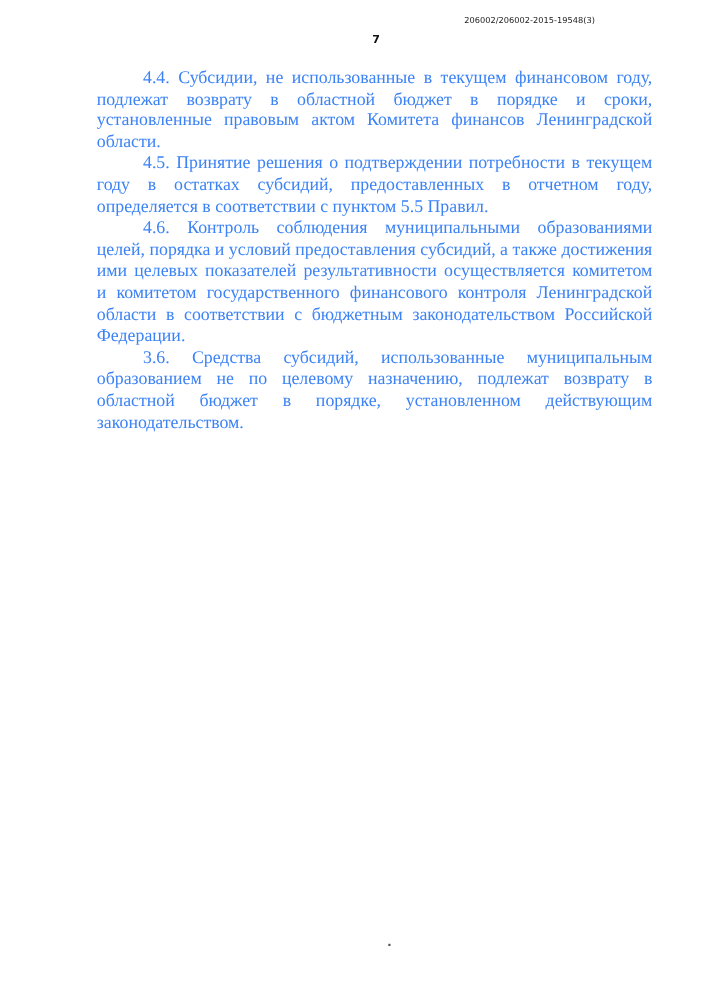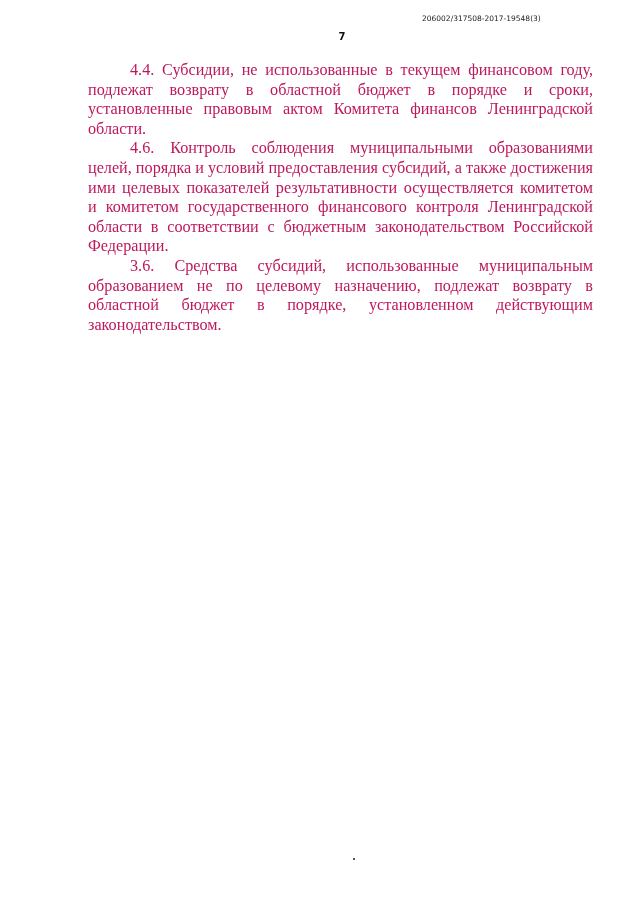--- a/index.html
+++ b/index.html
@@ -40,21 +40,21 @@
     color: #111;
   }
   .body-text {
     position: absolute;
     left: 88px;
     top: 61px;
     width: 505px;
     font-family: "Liberation Serif", serif;
     font-size: 16.2px;
     line-height: 19.6px;
-    color: #be185d;
+    color: #3b82f6;
     text-align: justify;
   }
   .para {
     margin: 0;
     text-indent: 42px;
     text-align: justify;
   }
   .bottom-dot {
     position: absolute;
     left: 353px;
@@ -62,25 +62,26 @@
     width: 2px;
     height: 2px;
     background: #555;
   }
 </style>
 </head>
 <body>
 
 <div class="page">
 
-  <div class="doc-ref">206002/317508-2017-19548(3)</div>
+  <div class="doc-ref">206002/206002-2015-19548(3)</div>
 
   <div class="page-number">7</div>
 
   <div class="body-text">
     <p class="para">4.4. Субсидии, не использованные в текущем финансовом году, подлежат возврату в областной бюджет в порядке и сроки, установленные правовым актом Комитета финансов Ленинградской области.</p>
+    <p class="para">4.5. Принятие решения о подтверждении потребности в текущем году в остатках субсидий, предоставленных в отчетном году, определяется в соответствии с пунктом 5.5 Правил.</p>
     <p class="para">4.6. Контроль соблюдения муниципальными образованиями целей, порядка и условий предоставления субсидий, а также достижения ими целевых показателей результативности осуществляется комитетом и комитетом государственного финансового контроля Ленинградской области в соответствии с бюджетным законодательством Российской Федерации.</p>
     <p class="para">3.6. Средства субсидий, использованные муниципальным образованием не по целевому назначению, подлежат возврату в областной бюджет в порядке, установленном действующим законодательством.</p>
   </div>
 
   <div class="bottom-dot"></div>
 
 </div>
 
 </body></html>

